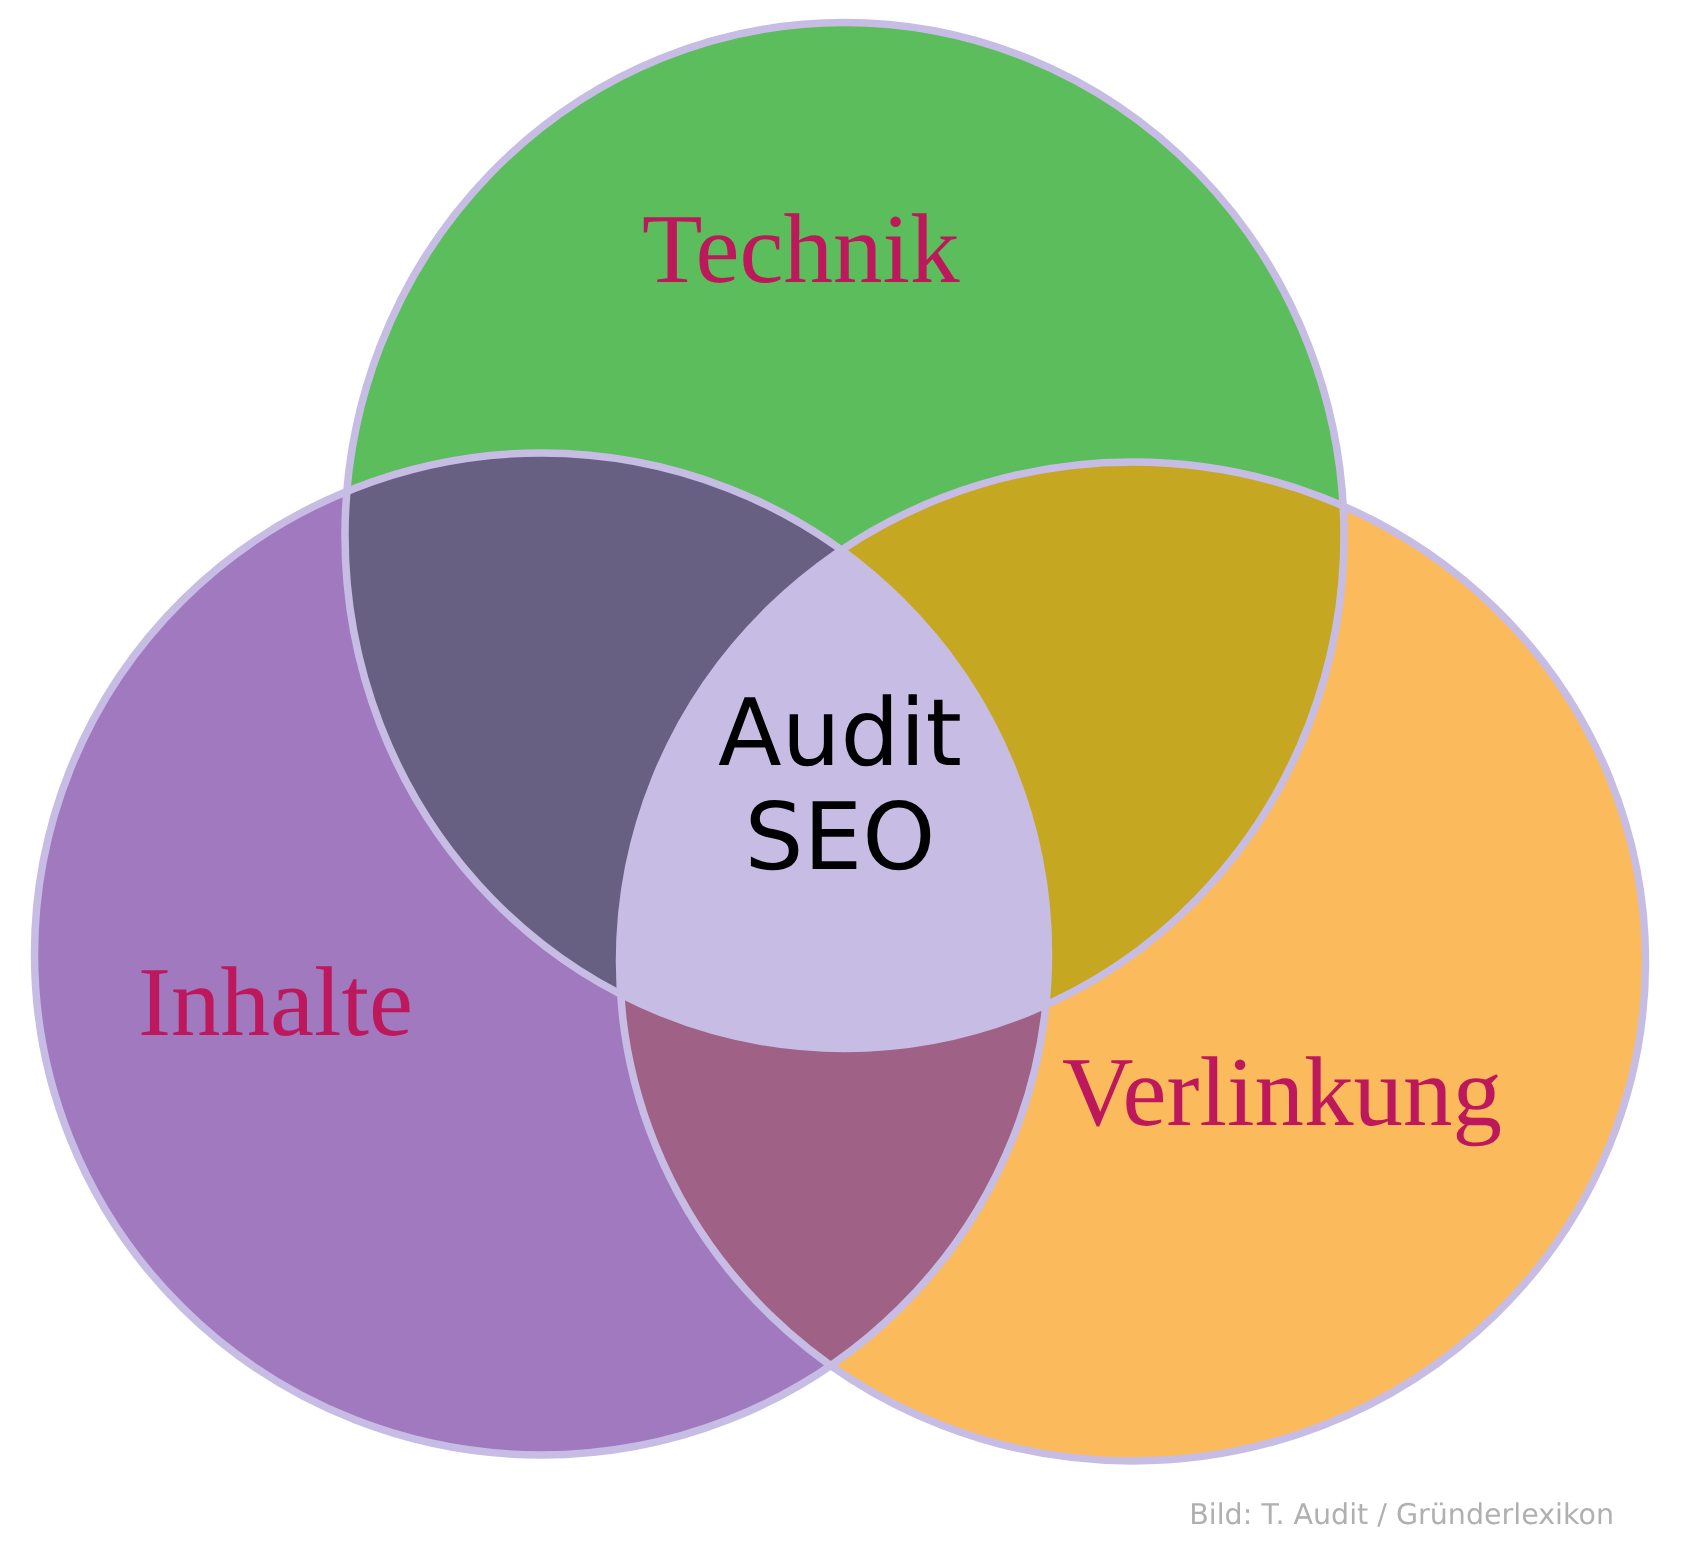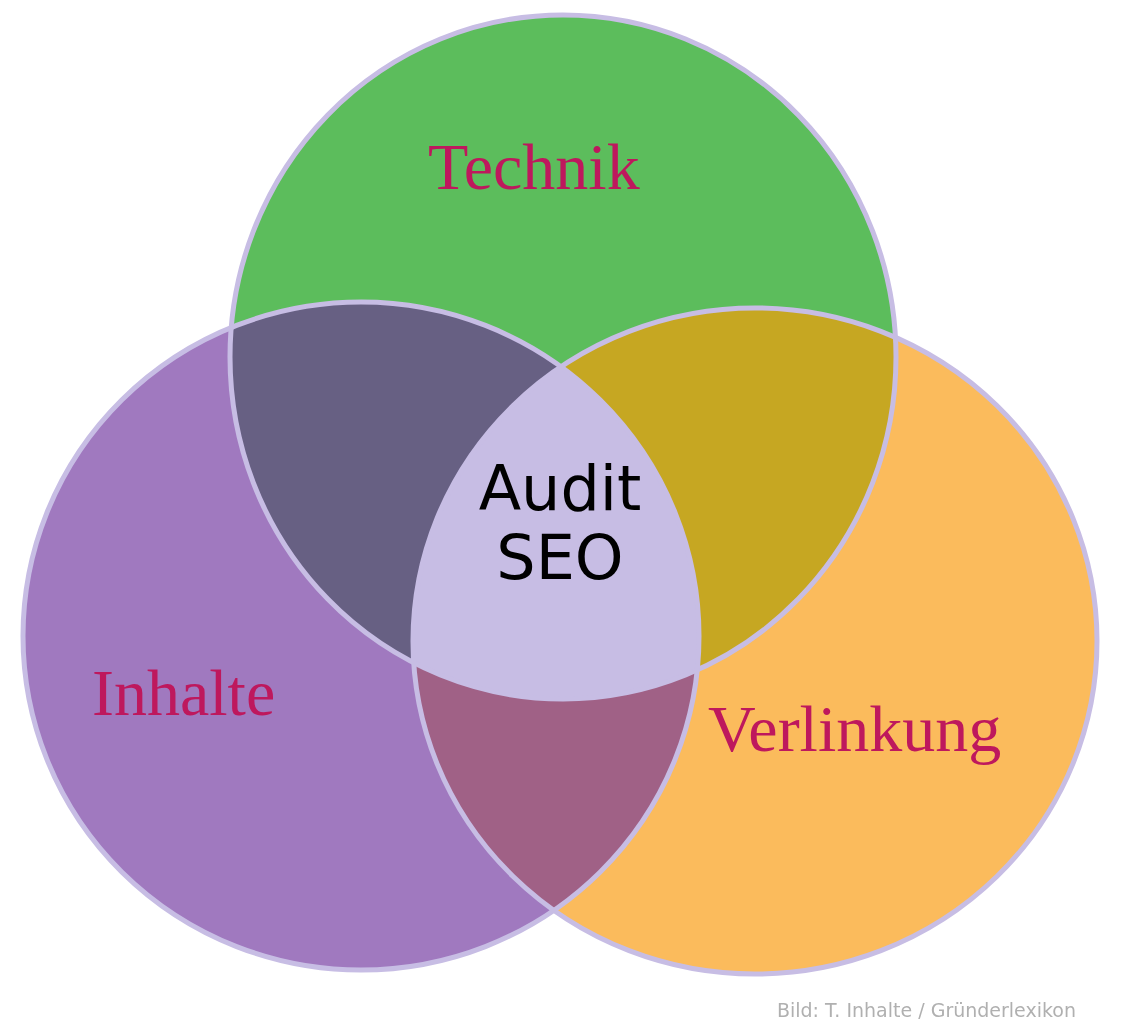--- a/index.html
+++ b/index.html
@@ -46,24 +46,24 @@
   </g>
 
   <g fill="none" stroke="#c7bde4" stroke-width="5">
     <ellipse cx="563" cy="357" rx="333" ry="342"></ellipse>
     <ellipse cx="361" cy="636" rx="338" ry="334"></ellipse>
     <ellipse cx="755" cy="641" rx="342" ry="333"></ellipse>
   </g>
 </svg>
 
 <div class="label set-label" style="left:428px; top:134px;">Technik</div>
-<div class="label set-label" style="left:92px; top:660px;text-align:right;">Inhalte</div>
+<div class="label set-label" style="left:92px; top:636px;text-align:right;">Inhalte</div>
 <div class="label set-label" style="left:708px; top:672px;margin-top:24px;">Verlinkung</div>
 
 <div class="label center-label" style="left:440px; top:454px; width:240px;">
   <div>Audit</div>
   <div>SEO</div>
 </div>
 
 <div class="credit">
   <b>Bild:</b>
-  <span>T. Inhalte / Gründerlexikon</span>
+  <span>T. Audit / Gründerlexikon</span>
 </div>
 
 </body></html>

